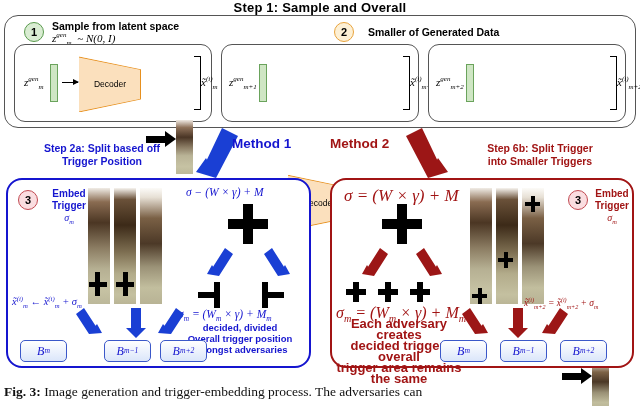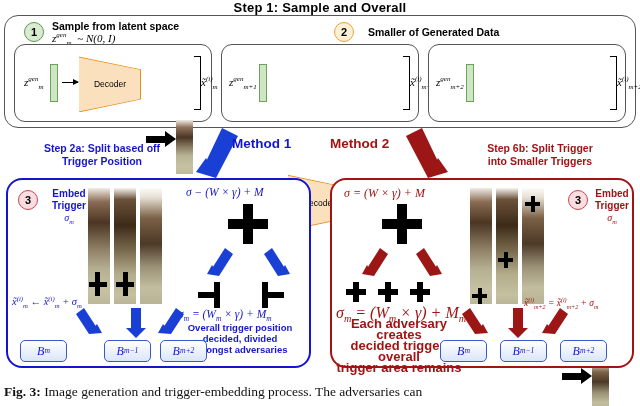--- a/index.html
+++ b/index.html
@@ -226,22 +226,22 @@
 <div class="abs" style="left:260px;top:282px;width:24px;height:26px;">
   <div class="bar-h" style="left:2px;top:10px;width:22px;height:6px;"></div>
   <div class="bar-v" style="left:2px;top:0;width:6px;height:26px;"></div>
 </div>
 
 <div class="abs ser ital blue" style="left:178px;top:308px;font-size:11.5px;">
   <span>σ</span><sub>m</sub><span> = (W</span><sub>m</sub><span> × γ) + M</span><sub>m</sub>
 </div>
 
 <div class="abs bold blue ctr" style="left:176px;top:322px;width:128px;font-size:9.5px;line-height:11px;">
+  <div>decided, divided</div>
   <div>Overall trigger position</div>
-  <div>decided, divided</div>
   <div>amongst adversaries</div>
 </div>
 
 <div class="abs ser ital blue" style="left:12px;top:296px;font-size:10.5px;">
   <span>x̃</span><sup>(i)</sup><sub>m</sub><span> ← x̃</span><sup>(i)</sup><sub>m</sub><span> + σ</span><sub>m</sub>
 </div>
 
 <div class="abs" style="left:76px;top:308px;">
   <svg width="28" height="30" viewBox="0 0 28 30">
       <path d="M8 0 L0 6 L13 26 L21 20 Z M13 26 L26 25 L21 16 Z" fill="#1a3fd4"></path>
@@ -275,21 +275,21 @@
 
 <div class="abs badge badge-pink" style="left:568px;top:190px;">3</div>
 <div class="abs bold red ctr" style="left:588px;top:188px;width:48px;font-size:10px;line-height:12px;">
   <div>Embed</div>
   <div>Trigger</div>
 </div>
 <div class="abs ser ital red ctr" style="left:588px;top:212px;width:48px;font-size:10px;">
   <span>σ</span><sub>m</sub>
 </div>
 
-<div class="abs ser ital red" style="left:344px;top:186px;font-size:12px;font-style:italic;">σ = (W × γ) + M</div>
+<div class="abs ser ital red" style="left:344px;top:186px;font-size:17px;font-style:italic;">σ = (W × γ) + M</div>
 
 <div class="abs" style="left:382px;top:204px;width:40px;height:40px;">
   <div class="bar-h" style="left:0;top:15px;width:40px;height:10px;"></div>
   <div class="bar-v" style="left:15px;top:0;width:10px;height:40px;"></div>
 </div>
 
 <div class="abs" style="left:360px;top:248px;">
   <svg width="30" height="32" viewBox="0 0 30 32">
       <path d="M20 0 L28 6 L14 28 L6 22 Z M14 28 L2 26 L7 17 Z" fill="#9c1616"></path>
     </svg>
@@ -314,20 +314,21 @@
 </div>
 
 <div class="abs ser ital red" style="left:336px;top:304px;font-size:16px;">
   <span>σ</span><sub>m</sub><span> = (W</span><sub>m</sub><span> × γ) + M</span><sub>m</sub>
 </div>
 
 <div class="abs bold red ctr" style="left:336px;top:318px;width:126px;font-size:13px;line-height:11px;">
   <div>Each adversary creates</div>
   <div>decided trigger, overall</div>
   <div>trigger area remains</div>
+  <div>the same</div>
 </div>
 
 <div class="abs" style="left:470px;top:188px;width:22px;height:116px;overflow:hidden;">
   <div style="position:absolute;inset:0;background:linear-gradient(to bottom,#f0ece6 0%,#8a6c52 12%,#4b3623 30%,#8c7d63 52%,#b6b093 70%,#c6c2a3 88%,#bcb89a 100%);"></div>
   <div class="bar-h" style="left:2px;top:106px;width:15px;height:4px;"></div>
   <div class="bar-v" style="left:8px;top:100px;width:4px;height:16px;"></div>
 </div>
 <div class="abs" style="left:496px;top:188px;width:22px;height:116px;overflow:hidden;">
   <div style="position:absolute;inset:0;background:linear-gradient(to bottom,#f7f4ef 0%,#6a5139 10%,#3c2a18 32%,#7d6e51 55%,#b3ac8b 74%,#c4c0a0 92%,#bab596 100%);"></div>
   <div class="bar-h" style="left:2px;top:70px;width:15px;height:4px;"></div>

